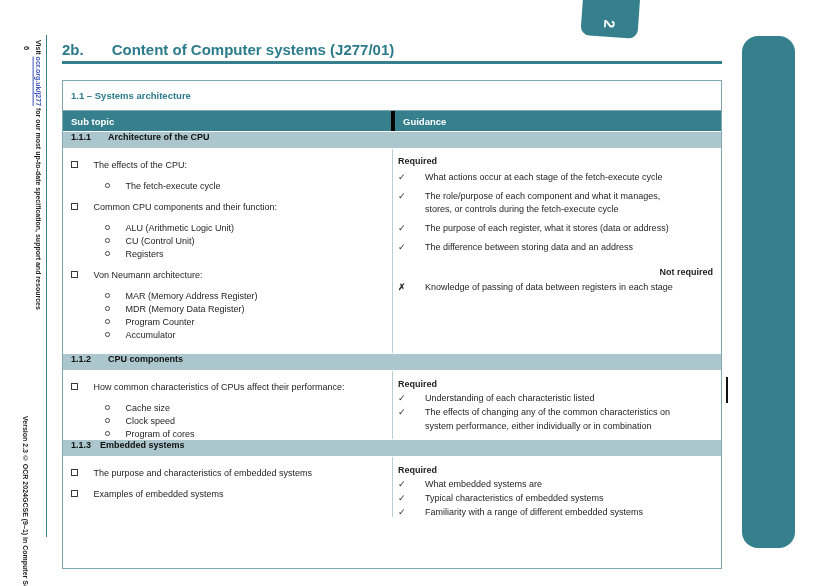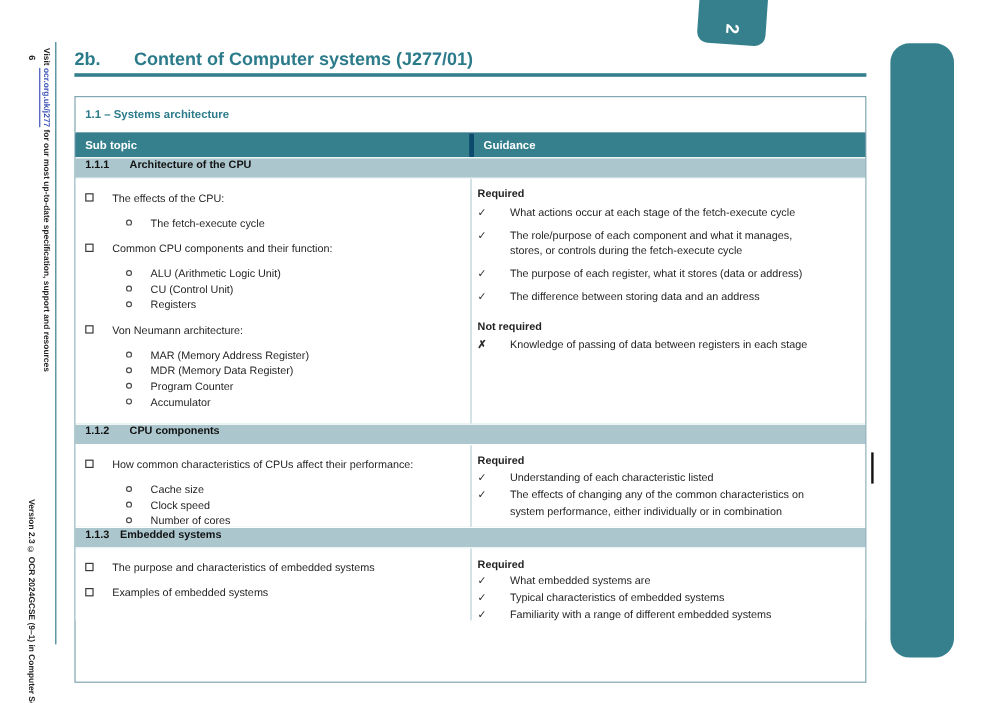--- a/index.html
+++ b/index.html
@@ -32,21 +32,21 @@
   .title-row{position:absolute;left:62px;top:41px;display:flex;gap:28px;
     color:var(--teal-text);font-size:15px;font-weight:bold;}
   .title-underline{position:absolute;left:62px;top:61px;width:660px;height:2.5px;background:var(--teal);}
 
   
   .spec-table{position:absolute;left:62px;top:80px;width:660px;height:489px;
     border:1px solid var(--border);background:#fff;}
   .unit-row{position:absolute;left:0;top:0;width:100%;height:30px;border-bottom:1px solid var(--border);
     display:flex;align-items:center;padding-left:8px;color:var(--teal-text);
     font-size:9.5px;font-weight:bold;}
-  .col-header{position:absolute;left:0;top:30px;width:100%;height:20px;background:#0c4a6e;}
+  .col-header{position:absolute;left:0;top:30px;width:100%;height:20px;background:#000000;}
   .col-cell{position:absolute;top:0;height:20px;background:var(--teal);color:#fff;
     font-size:9.5px;font-weight:bold;display:flex;align-items:center;padding-left:8px;}
   .col-cell.c-left{left:0;width:328px;}
   .col-cell.c-right{left:332px;width:326px;}
   .band{position:absolute;left:0;width:100%;height:18px;background:var(--band);
     border-top:1.5px solid #fff;border-bottom:1.5px solid #fff;
     display:flex;padding-left:8px;font-size:9px;font-weight:bold;color:#111;}
   .band-num{display:inline-block;width:37px;}
   .band-num.tight{width:29px;}
   .content{position:absolute;left:0;width:100%;background:#fff;}
@@ -65,21 +65,21 @@
     margin:3px 16px 0 0;}
 
   
   .g-label{font-weight:bold;}
   .g-item{display:flex;align-items:flex-start;}
   .mark{flex:none;width:27px;color:#2B2B2B;font-size:9px;}
   .mark.x{font-weight:bold;}
   .g-text{max-width:264px;}
   .guidance.spaced .g-label{margin-bottom:3px;}
   .guidance.spaced .g-item + .g-item{margin-top:6px;}
-  .guidance.spaced .g-label.nr{margin-top:12px;margin-bottom:2px;}
+  .guidance.spaced .g-label.nr{margin-top:12px;margin-bottom:2px;text-align:right;}
   .guidance.tight{line-height:14px;}
 
   .cursor-artifact{position:absolute;left:726px;top:377px;width:2px;height:26px;background:#111;}
 </style>
 </head>
 <body>
 
 <div class="page">
 
   <span class="page-num v">6</span>
@@ -215,21 +215,21 @@
           <div class="sub-item">
             <span class="dot"></span>
             <span>Cache size</span>
           </div>
           <div class="sub-item">
             <span class="dot"></span>
             <span>Clock speed</span>
           </div>
           <div class="sub-item">
             <span class="dot"></span>
-            <span>Number of cores</span>
+            <span>Program of cores</span>
           </div>
         </div>
       </div>
       <div class="cell-right guidance tight">
         <div class="g-label">Required</div>
         <div class="g-item">
           <span class="mark">✓</span>
           <span class="g-text">Understanding of each characteristic listed</span>
         </div>
         <div class="g-item">

